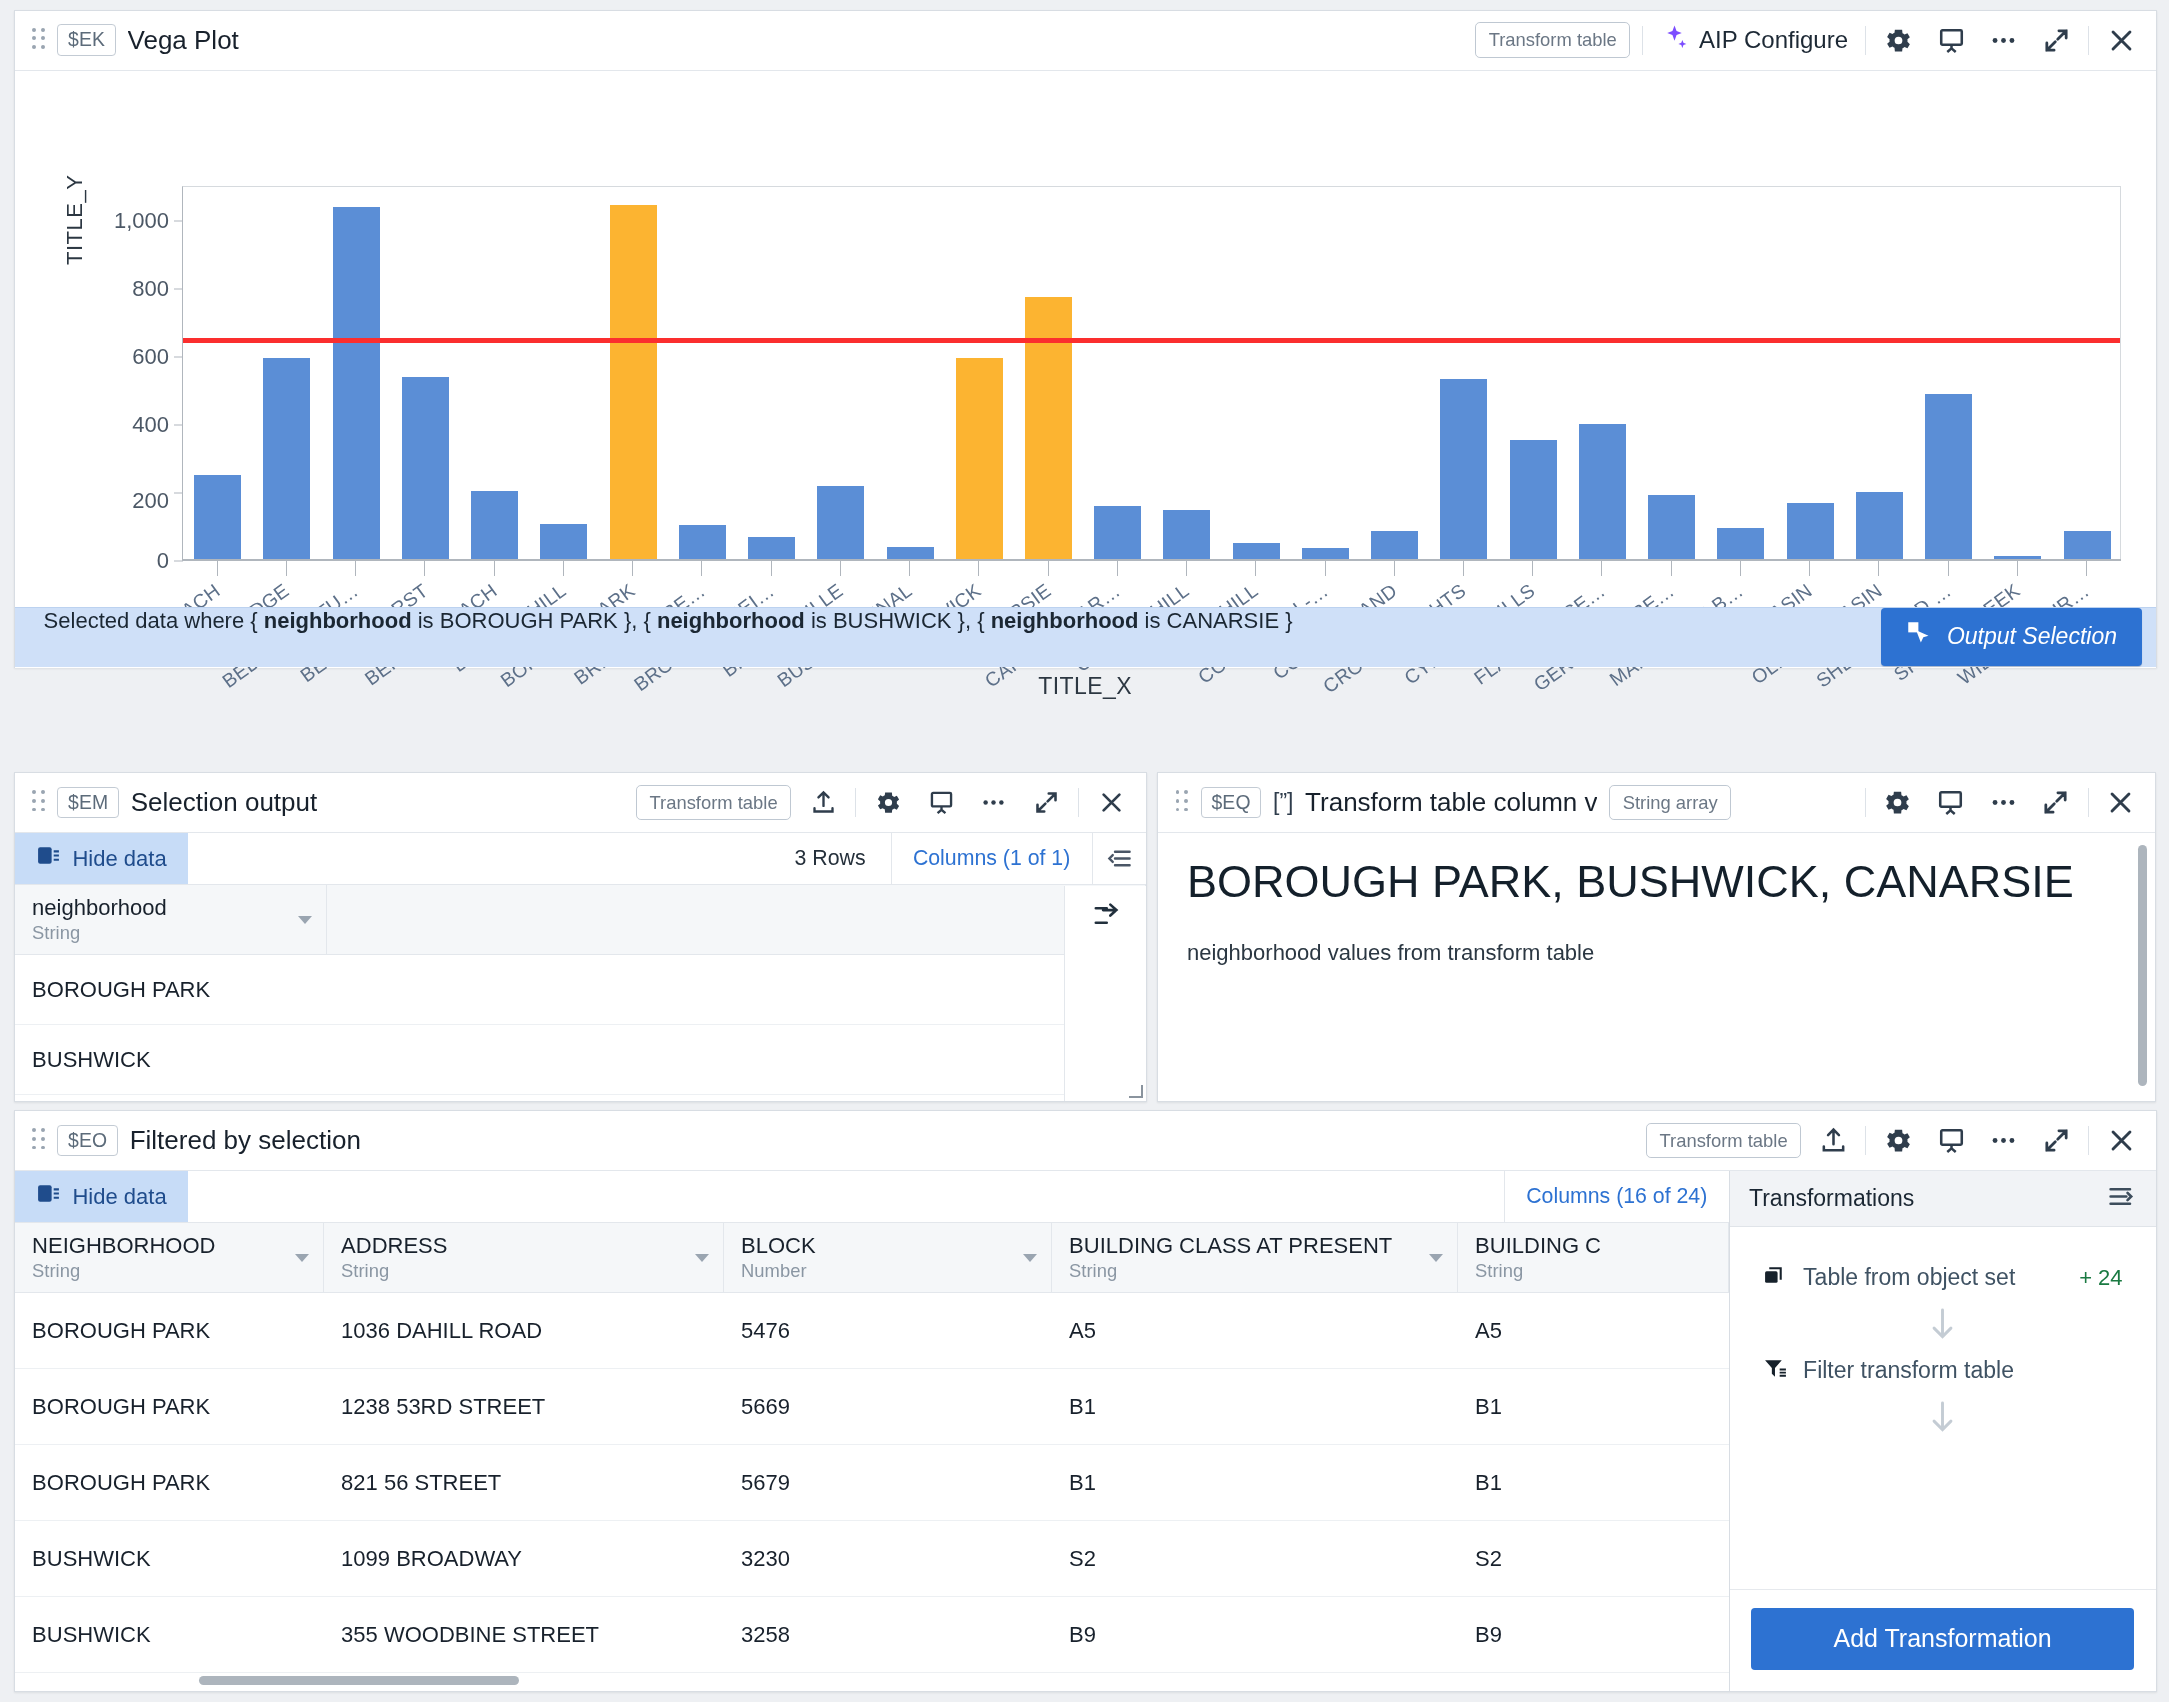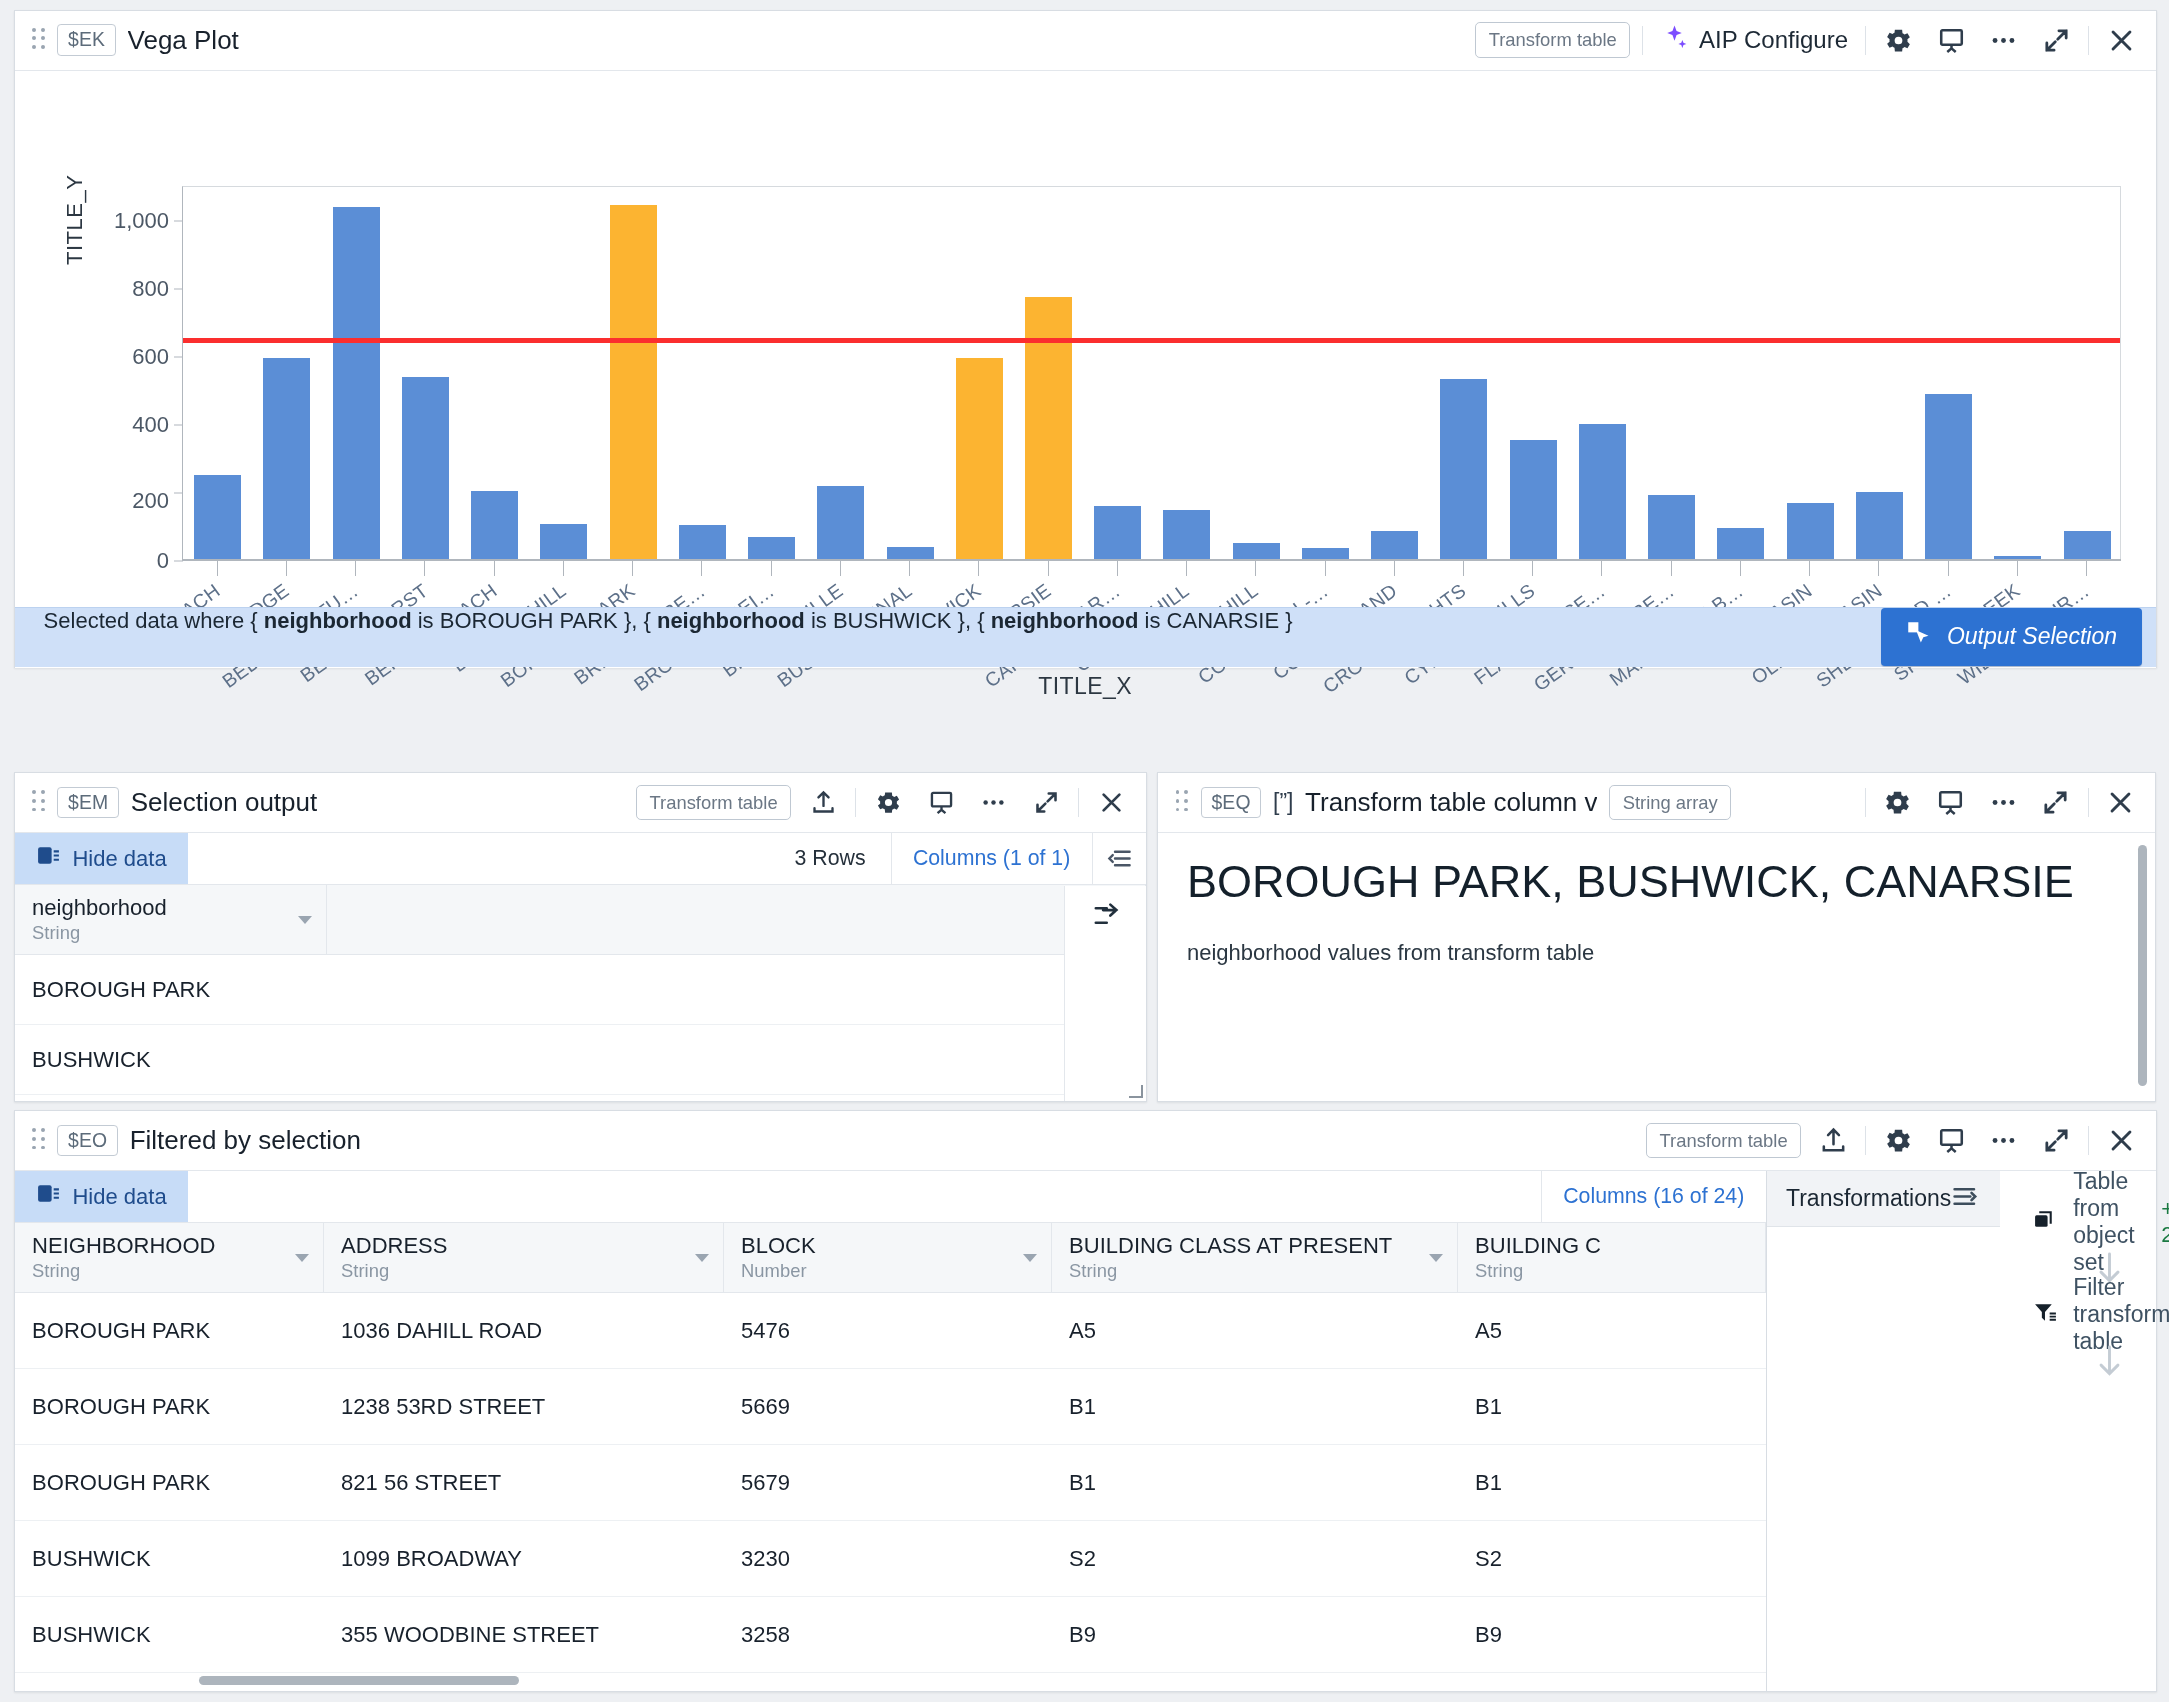--- a/index.html
+++ b/index.html
@@ -147,21 +147,21 @@
   
   #tcol-panel { left: 1157px; top: 772px; width: 999px; height: 330px; }
   .tcol-body { padding: 21.3px 29px 0 29px; position:relative; height: 268px; }
   .tcol-big { font-size: 45px; line-height: 1.25; color:#14202b; font-weight:400; }
   .tcol-sub { font-size: 22px; color:#2b3742; margin-top: 29px; }
 
   
   #filt-panel { left: 13.6px; top: 1110px; width: 2143px; height: 582px; }
   .filt-body { display:flex; height: 520px; }
   .filt-left { flex: 1 1 auto; position:relative; overflow:hidden; }
-  .tpanel { width: 390px; border-left:1px solid #d8dde3; display:flex; background:#fff; }
+  .tpanel { width: 427px; border-left:1px solid #d8dde3; display:flex; flex-direction:column; background:#fff; }
   .tpanel-head {
     height:56px; display:flex; align-items:center; padding: 0 19.4px;
     background:#f1f3f6; border-bottom:1px solid #e0e4e9;
   }
   .tpanel-title { font-size:23px; color:#1b2733; flex:1 1 auto; }
   .tlist { flex: 1 1 auto; padding: 29px 0 0 0; }
   .trow { display:flex; align-items:center; gap:15.5px; padding: 0 33px; height:43px; }
   .trow-label { font-size:23px; color:#3f5263; flex:1 1 auto; }
   .trow-badge { font-size:22px; color:#1a7a42; }
   .tarrow { display:flex; justify-content:center; height: 50px; align-items:center; color:#c4ccd4; }

